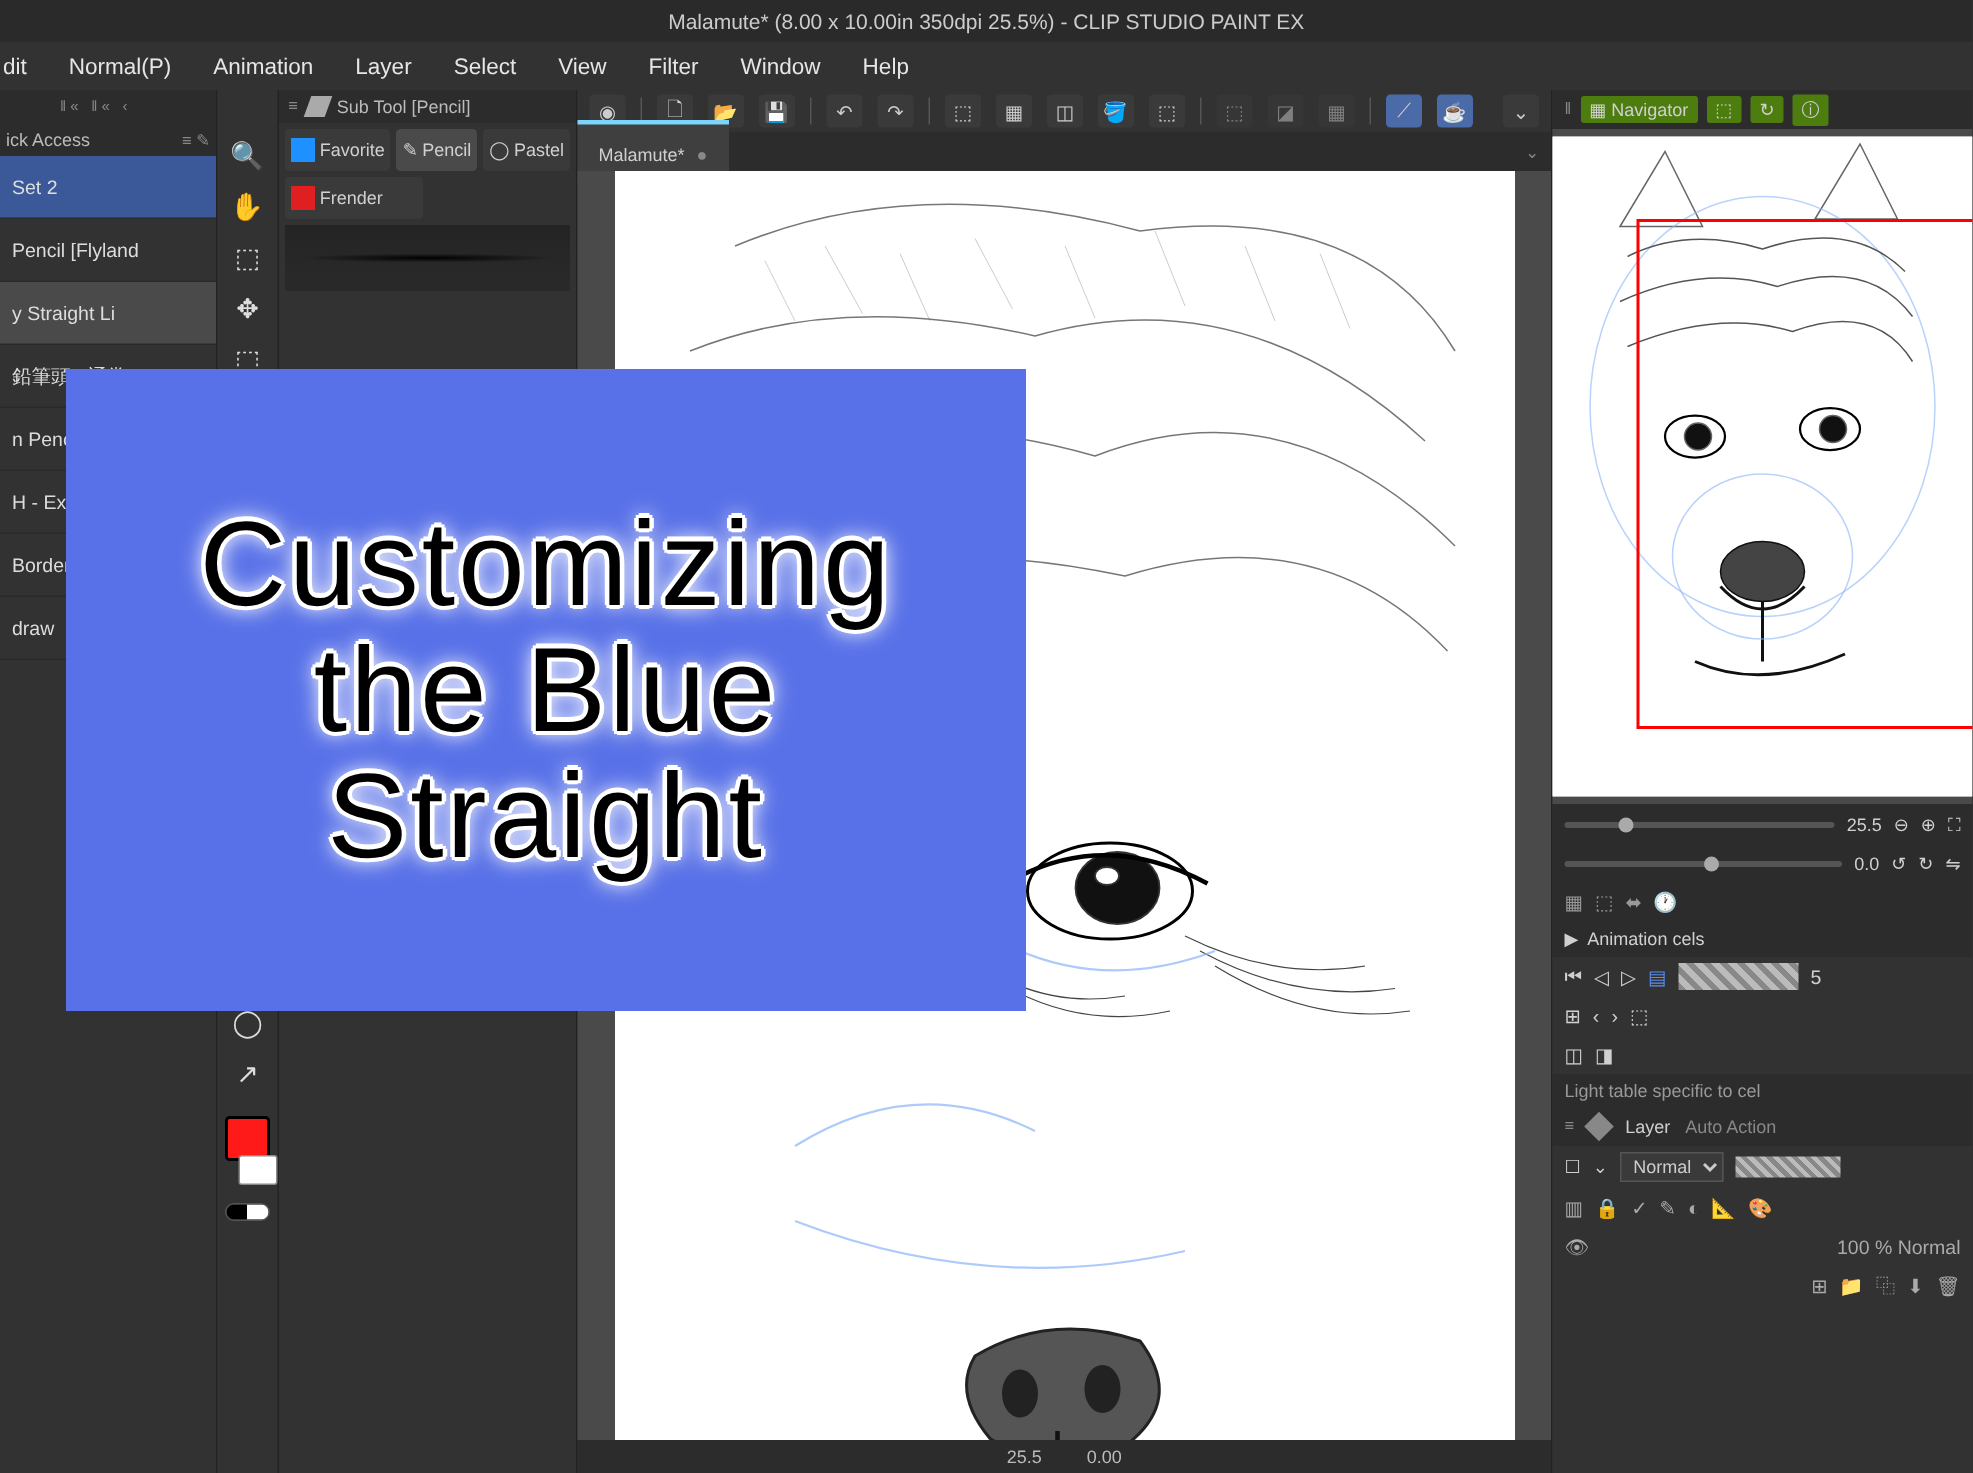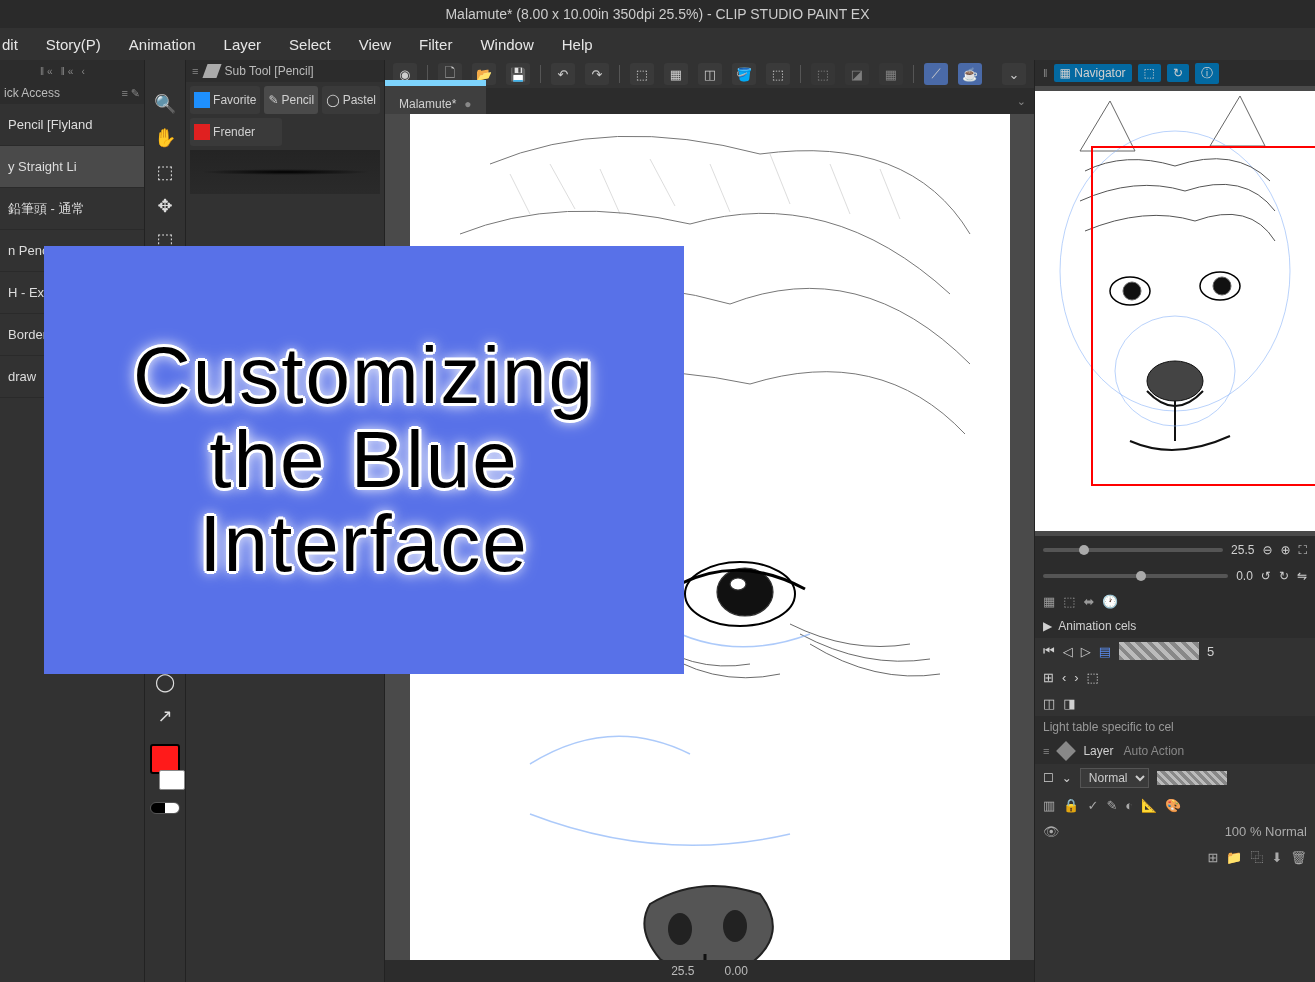--- a/index.html
+++ b/index.html
@@ -49,29 +49,29 @@
   .swatches { padding:2px; display:grid; grid-template-columns: repeat(18,1fr); gap:1px;}
   .sw { aspect-ratio:1; }
 
   
   .canvascol { flex:1; background: #2a2a2a; display:flex; flex-direction:column; border-right:1px solid #222; }
   .cmdbar { height:28px; background:#323232; display:flex; align-items:center; gap:10px; padding:0 8px;}
   .cmdbar .btn { width:24px;height:22px; background:#3a3a3a; border-radius:3px; display:flex;align-items:center;justify-content:center; color:#ccc; font-size:13px;}
   .cmdbar .sep { width:1px; height:18px; background:#555;}
   .cmdbar .btn.blue { background:#4a6aa8; }
   .tabbar { height:26px; background:#2c2c2c; display:flex; align-items:center;}
-  .doctab { height:42px; background:#3f3f3f; padding:0 14px; display:flex; align-items:center; font-size:12px; border-top:6px solid #7dd3fc; gap:8px;}
+  .doctab { height:42px; background:#3f3f3f; padding:0 14px; display:flex; align-items:center; font-size:12px; border-top:3px solid #7dd3fc; gap:8px;}
   .canvas { flex:1; background:#4a4a4a; display:flex; align-items:flex-start; justify-content:center; overflow:hidden; position:relative;}
   .canvas svg { width:600px; height:870px; background:#fff; margin-top:0;}
   .status { height:22px; background:#2c2c2c; display:flex; align-items:center; justify-content:center; gap:30px; font-size:12px; color:#bbb;}
 
   
   .rightcol { width: 300px; background:#323232; display:flex; flex-direction:column;}
   .navhdr { height:26px; background:#2c2c2c; display:flex; align-items:center; padding:0 8px; gap:6px; font-size:12px;}
-  .navhdr .tab { padding:2px 6px; background:#0369a1; border-radius:2px;}
+  .navhdr .tab { padding:2px 6px; background:#4d7c0f; border-radius:2px;}
   .navview { height:450px; background:#4a4a4a; position:relative; display:flex; align-items:center; justify-content:center;}
   .navview svg { width:280px; height:440px; background:#fff;}
   .navview .frame { position:absolute; border:2px solid red; left:56px; top:60px; width:240px; height:340px;}
   .zoomrow { height:28px; display:flex; align-items:center; padding:0 8px; gap:8px; background:#2c2c2c; font-size:12px;}
   .zoomrow .slider { flex:1; height:4px; background:#555; position:relative; border-radius:2px;}
   .zoomrow .slider::after{content:"";position:absolute;width:10px;height:10px;background:#aaa;border-radius:50%;top:-3px;left:20%;}
   .rotrow { height:24px; display:flex; align-items:center; padding:0 8px; gap:8px; background:#2c2c2c; font-size:12px;}
   .rotrow .slider { flex:1; height:4px; background:#555; position:relative; border-radius:2px;}
   .rotrow .slider::after{content:"";position:absolute;width:10px;height:10px;background:#aaa;border-radius:50%;top:-3px;left:50%;}
   .iconrow { height:26px; display:flex; align-items:center; padding:0 8px; gap:8px; background:#2c2c2c; color:#999;}
@@ -100,39 +100,40 @@
 </style>
 </head>
 <body>
 
 <div class="titlebar">
     <span>Malamute* (8.00 x 10.00in 350dpi 25.5%)  -  CLIP STUDIO PAINT EX</span>
   </div>
 
 <div class="menubar">
   <span>dit</span>
-  <span>Story(P)</span>
+  <span>Normal(P)</span>
   <span>Animation</span>
   <span>Layer</span>
   <span>Select</span>
   <span>View</span>
   <span>Filter</span>
   <span>Window</span>
   <span>Help</span>
 </div>
 
 <div class="main">
 
   <div class="leftcol">
     <div class="mini-icons">‖ « &nbsp; ‖ « &nbsp; ‹</div>
     <div class="qa-header">
         <span>ick Access</span>
         <span class="mini">≡ ✎</span>
       </div>
     <div class="qa-body">
+      <div class="qa-row selected">Set 2</div>
       <div class="qa-row">Pencil [Flyland</div>
       <div class="qa-row active">y Straight Li</div>
       <div class="qa-row">鉛筆頭 - 通常</div>
       <div class="qa-row">n Pencils</div>
       <div class="qa-row">H - Expressive /</div>
       <div class="qa-row">Border</div>
       <div class="qa-row">draw</div>
     </div>
   </div>
 
@@ -499,15 +500,15 @@
       <span>⬇</span>
       <span>🗑</span>
     </div>
   </div>
 </div>
 
 <div class="overlay">
   <div class="overlay-text">
     <div>Customizing</div>
     <div>the Blue</div>
-    <div>Interface</div>
+    <div>Straight</div>
   </div>
 </div>
 
 </body></html>

